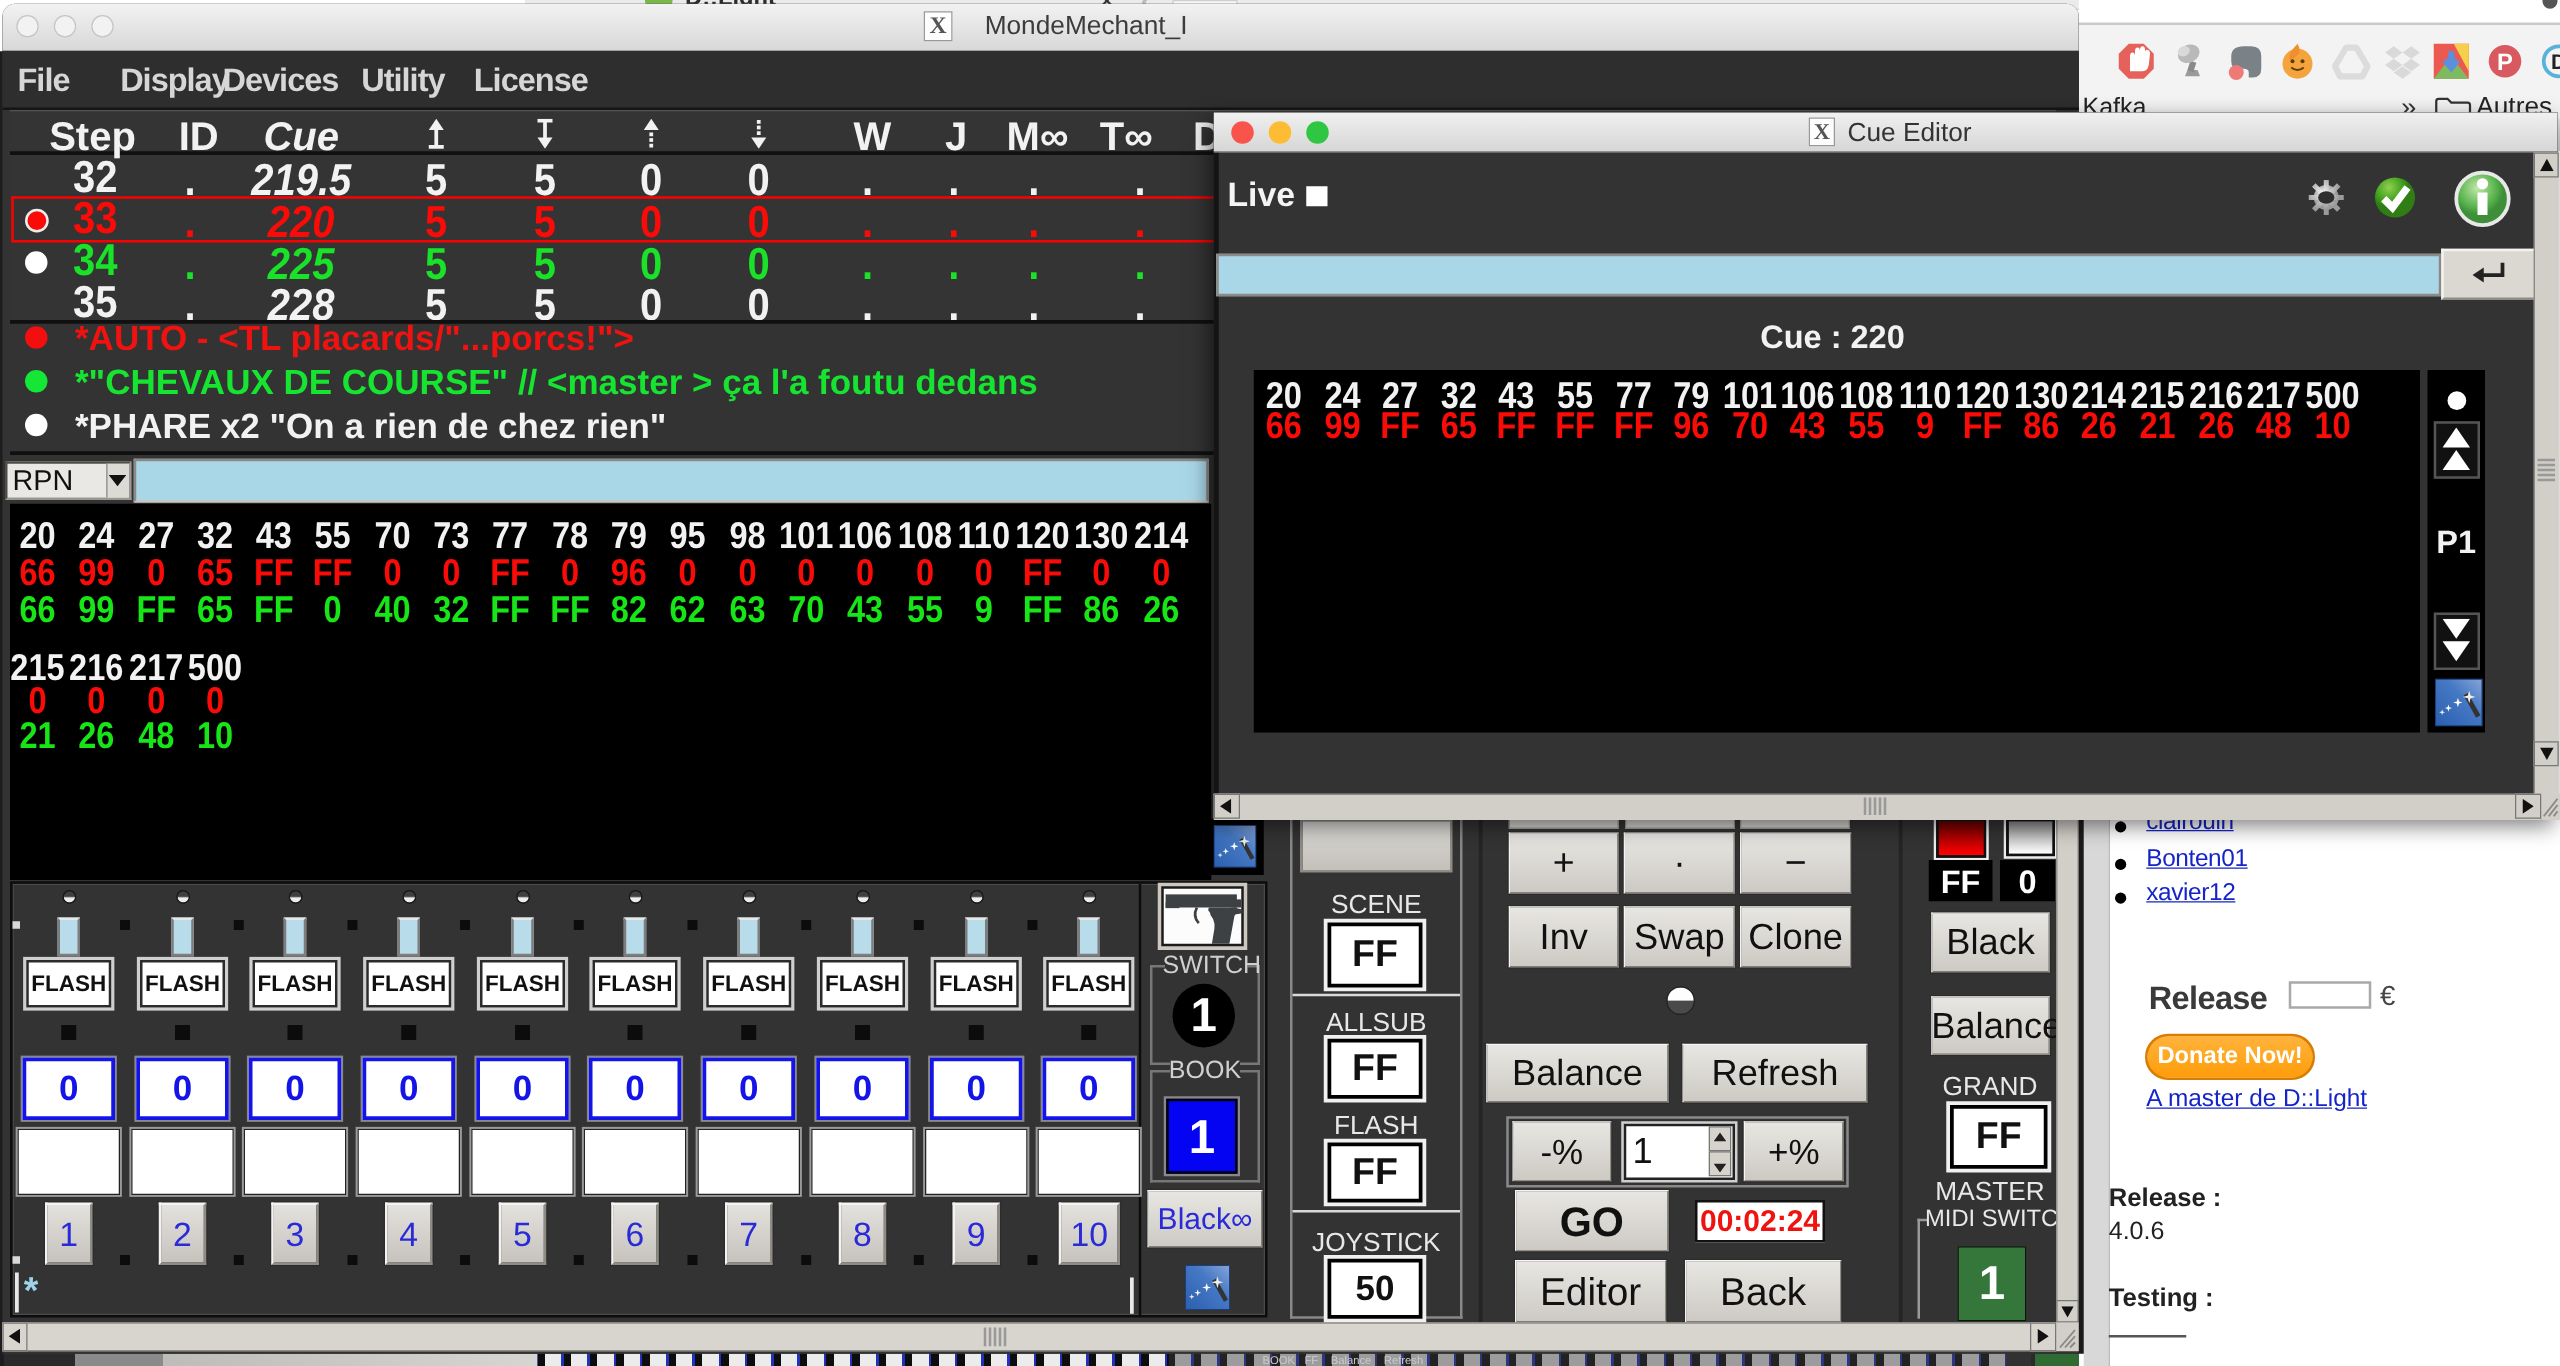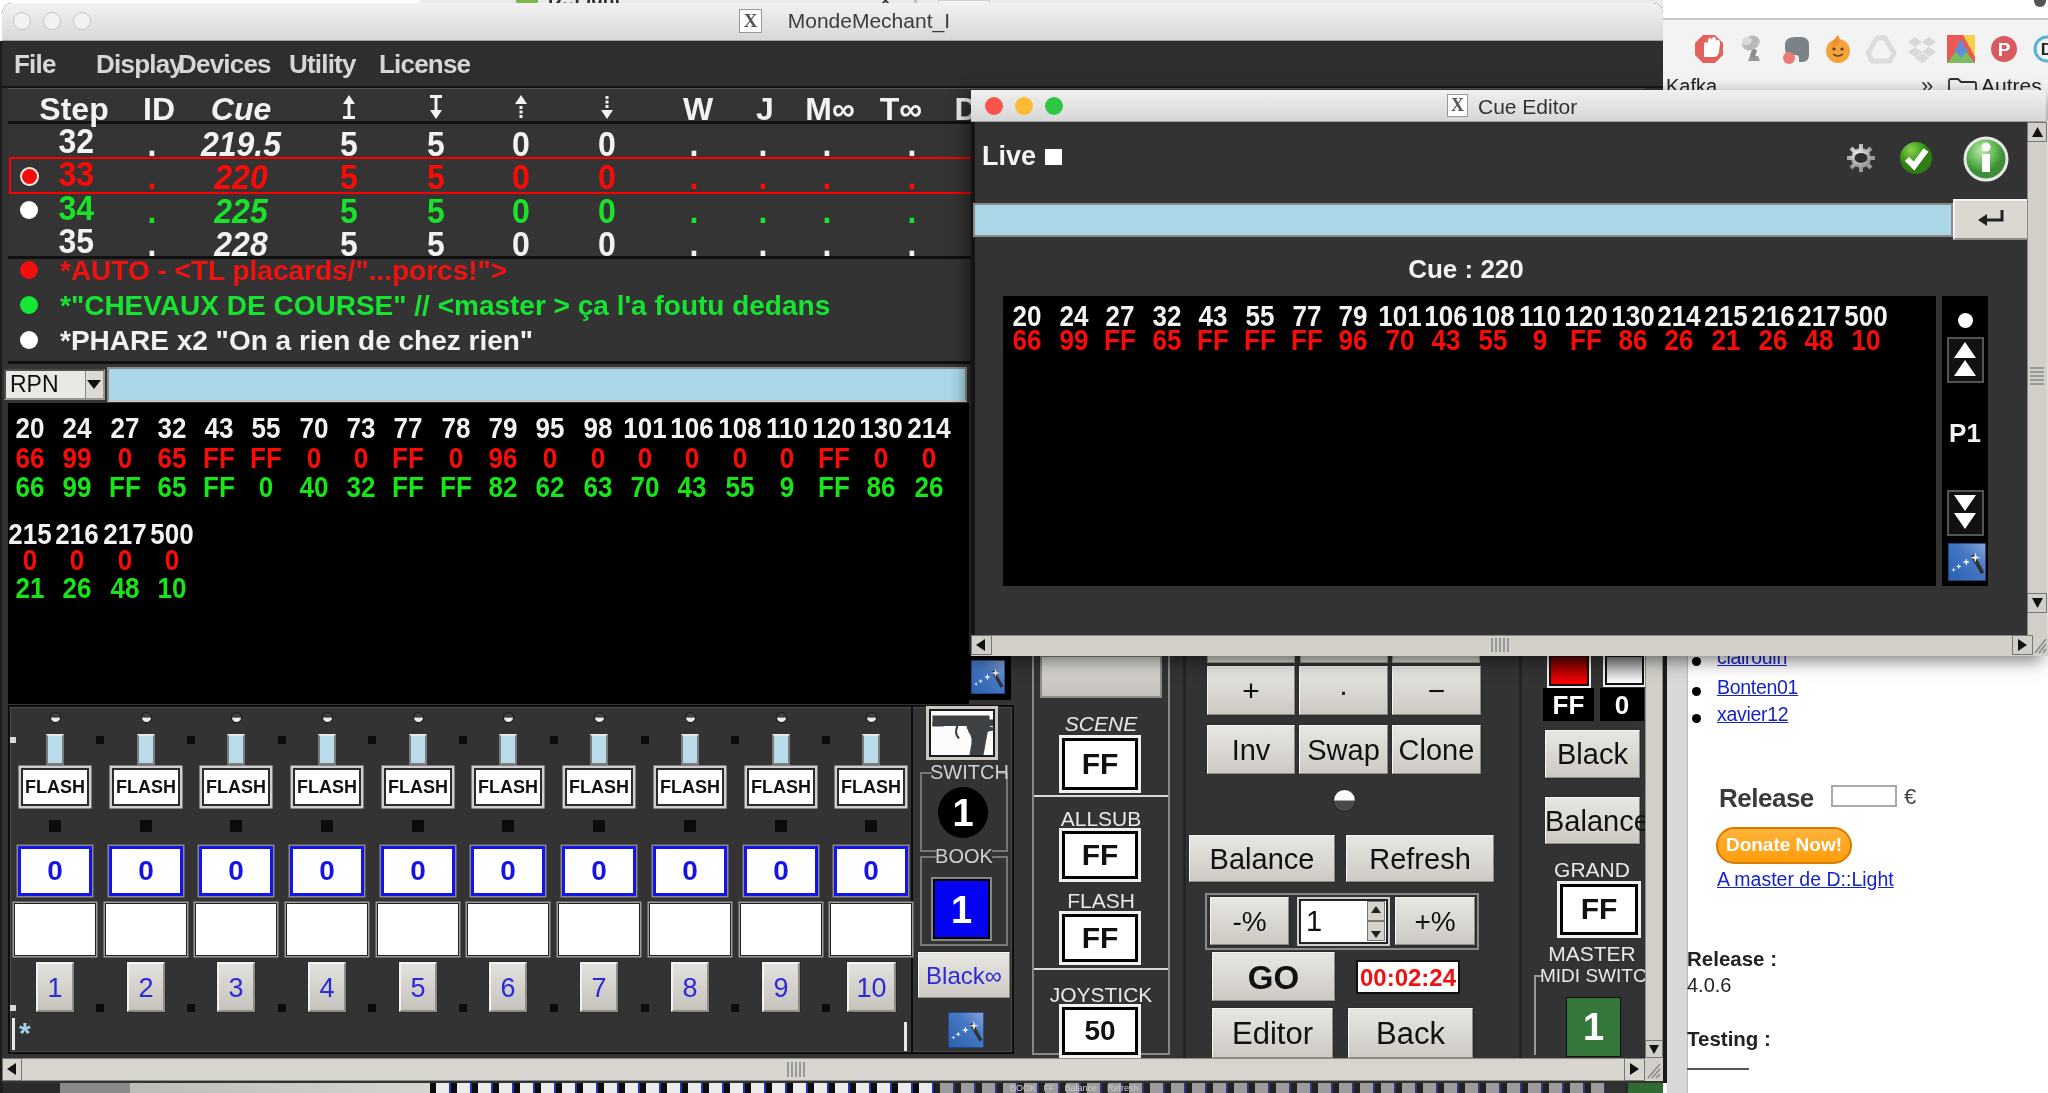--- a/index.html
+++ b/index.html
@@ -468,21 +468,21 @@
     </defs>
 <rect x="0" y="0" width="34" height="34" fill="url(#sg9481012)" stroke="#1c3f7a" stroke-width="1.5"></rect>
 <path d="M22 11 L31 27" stroke="#333" stroke-width="3.5"></path>
 <path d="M20 13 l3.5-1 1-3.5 1 3.5 3.5 1 -3.5 1 -1 3.5 -1-3.5Z" fill="#eee"></path>
 <path d="M13 17 l2.6-.8 .8-2.6 .8 2.6 2.6 .8 -2.6 .8 -.8 2.6 -.8-2.6Z" fill="#fff"></path>
 <path d="M7 21 l2-.6 .6-2 .6 2 2 .6 -2 .6 -.6 2 -.6-2Z" fill="#fff"></path>
 <path d="M3 24 l1.6-.5 .5-1.6 .5 1.6 1.6 .5 -1.6 .5 -.5 1.6 -.5-1.6Z" fill="#eee"></path>
 </svg>
 <div style="left:1032px;top:655px;width:138px;height:400px;border:2px solid #888;border-top:none;"></div>
 <div style="left:1040px;top:655px;width:122px;height:43px;background:linear-gradient(#dddbd7,#c3c0ba);border:2px solid #8f8c86;"></div>
-<div style="left:1001px;top:712px;width:200px;height:24px;font-size:21px;color:#e8e8e8;text-align:center;font-weight:normal;line-height:24px;font-style:italic;">SCENE</div>
+<div style="left:1001px;top:712px;width:200px;height:24px;font-size:21px;color:#e8e8e8;text-align:center;font-weight:normal;line-height:24px;">SCENE</div>
 <div style="left:1062px;top:738px;width:76px;height:52px;background:#fff;border:3px solid #000;box-shadow:0 0 0 3px #f0f0f0;"></div>
 <div style="left:1062px;top:747px;width:76px;height:34px;font-size:30px;color:#111;text-align:center;font-weight:bold;line-height:34px;">FF</div>
 <div style="left:1034px;top:795px;width:134px;height:2px;background:#d9d9d9;"></div>
 <div style="left:1001px;top:807px;width:200px;height:24px;font-size:21px;color:#e8e8e8;text-align:center;font-weight:normal;line-height:24px;">ALLSUB</div>
 <div style="left:1062px;top:831px;width:76px;height:48px;background:#fff;border:3px solid #000;box-shadow:0 0 0 3px #f0f0f0;"></div>
 <div style="left:1062px;top:838px;width:76px;height:34px;font-size:30px;color:#111;text-align:center;font-weight:bold;line-height:34px;">FF</div>
 <div style="left:1001px;top:889px;width:200px;height:24px;font-size:21px;color:#e8e8e8;text-align:center;font-weight:normal;line-height:24px;">FLASH</div>
 <div style="left:1062px;top:914px;width:76px;height:48px;background:#fff;border:3px solid #000;box-shadow:0 0 0 3px #f0f0f0;"></div>
 <div style="left:1062px;top:921px;width:76px;height:34px;font-size:30px;color:#111;text-align:center;font-weight:bold;line-height:34px;">FF</div>
 <div style="left:1034px;top:968px;width:134px;height:2px;background:#d9d9d9;"></div>

